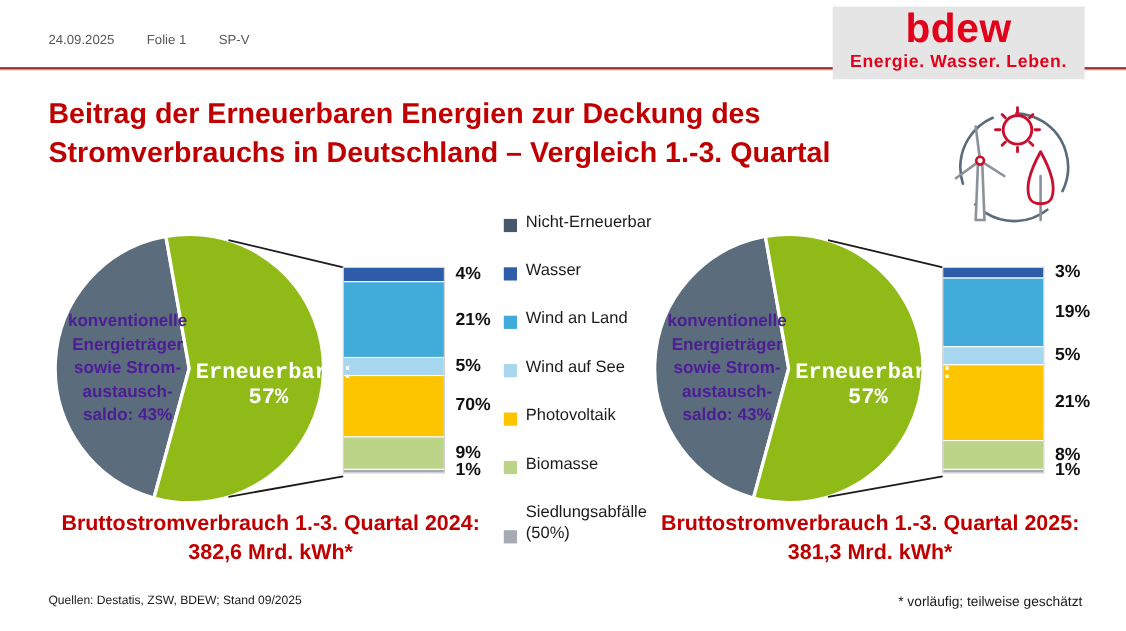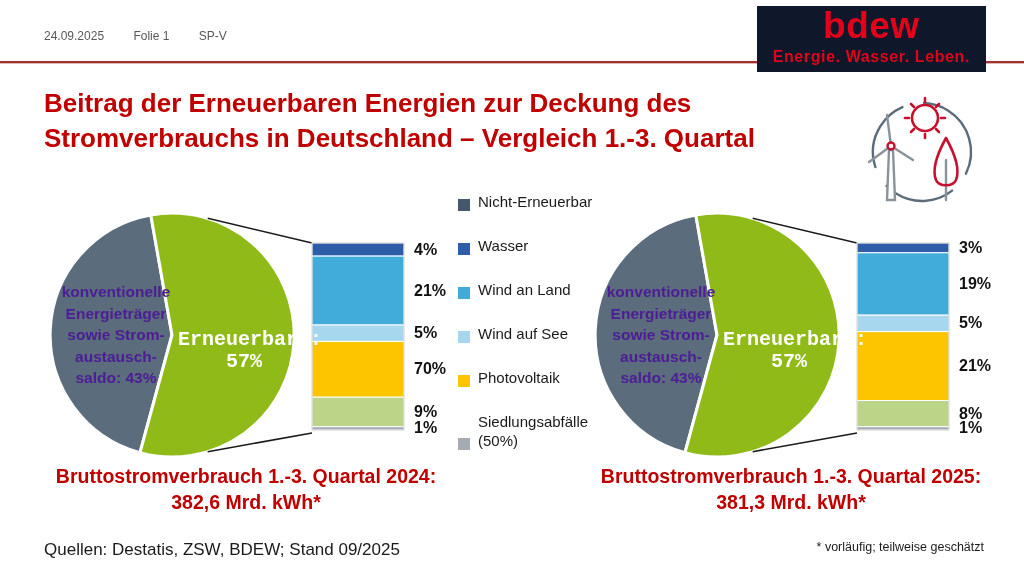--- a/index.html
+++ b/index.html
@@ -6,21 +6,21 @@
   html,body { width:1024px; height:574px; }
   body {
     position:relative; overflow:hidden; background:#ffffff;
     font-family:"Liberation Sans", sans-serif; color:#1a1a1a;
   }
   
   .slide-meta { position:absolute; top:29px; left:44px; font-size:12px; color:#595959; }
   .slide-meta span { margin-right:26px; }
   .header-rule { position:absolute; top:61px; left:0; width:1024px; height:0;
     border-top:2px solid #a2322e; box-shadow:0 1px 0 rgba(162,50,46,.35); z-index:1; }
-  .logo { position:absolute; top:6px; right:38px; text-align:center; background:#0f172a;
+  .logo { position:absolute; top:6px; right:38px; text-align:center; background:#e5e5e5;
     padding:0 16px 6px 16px; z-index:2; }
   .logo-word { font-size:37px; font-weight:bold; color:#e2001a; letter-spacing:.5px; line-height:40px; }
   .logo-tag { font-size:16px; font-weight:bold; color:#e2001a; letter-spacing:.6px; margin-top:2px; }
   
   .page-title { position:absolute; top:86px; left:44px; width:812px;
     font-size:26px; line-height:35px; font-weight:bold; color:#c00000; }
   .energy-icon { position:absolute; top:88px; left:860px; width:126px; height:118px; }
   
   .legend { position:absolute; left:458px; top:192px; width:145px; }
   .legend-item { display:flex; align-items:flex-end; margin-bottom:25px; }
@@ -33,21 +33,21 @@
   .chart-svg { position:absolute; left:0; top:0; width:470px; height:335px; }
   .pie-label-conv { position:absolute; left:8px; top:76px; width:156px; text-align:center;
     color:#4c1d95; font-weight:bold; font-size:15.5px; line-height:21.5px; white-space:pre-line; }
   .pie-label-ren { position:absolute; left:148px; top:124px; width:132px; text-align:center;
     color:#fff; font-weight:bold; font-size:20px; line-height:22px; white-space:pre-line;font-family:Liberation Mono, monospace; }
   .bar-label { position:absolute; left:384px; width:72px; font-size:16px; font-weight:bold;
     color:#111; line-height:20px; }
   .caption { position:absolute; left:0; top:258px; width:432px; text-align:center;
     color:#c00000; font-weight:bold; font-size:19.5px; line-height:26px; }
   
-  .footer-left  { position:absolute; left:44px;  top:540px; font-size:17px; color:#1a1a1a; }
+  .footer-left  { position:absolute; left:44px;  top:540px; font-size:11px; color:#1a1a1a; }
   .footer-right { position:absolute; right:40px; top:540px; font-size:12.5px; color:#1a1a1a; }
 </style>
 </head>
 <body>
 
 <div class="slide-meta">
   <span>24.09.2025</span>
   <span>Folie 1</span>
   <span>SP-V</span>
 </div>
@@ -105,20 +105,24 @@
       <span class="legend-swatch" style="background: rgb(65, 171, 217);"></span>
       <span class="legend-label">Wind an Land</span>
     </div>
     <div class="legend-item">
       <span class="legend-swatch" style="background: rgb(166, 215, 238);"></span>
       <span class="legend-label">Wind auf See</span>
     </div>
     <div class="legend-item">
       <span class="legend-swatch" style="background: rgb(253, 197, 0);"></span>
       <span class="legend-label">Photovoltaik</span>
+    </div>
+    <div class="legend-item">
+      <span class="legend-swatch" style="background: rgb(188, 212, 136);"></span>
+      <span class="legend-label">Biomasse</span>
     </div>
     <div class="legend-item">
       <span class="legend-swatch" style="background: rgb(165, 171, 179);"></span>
       <span class="legend-label">Siedlungsabfälle
 (50%)</span>
     </div>
   </div>
 
 <div class="chart-group" id="chart-0">
     <svg class="chart-svg" viewBox="0 0 470 335">

